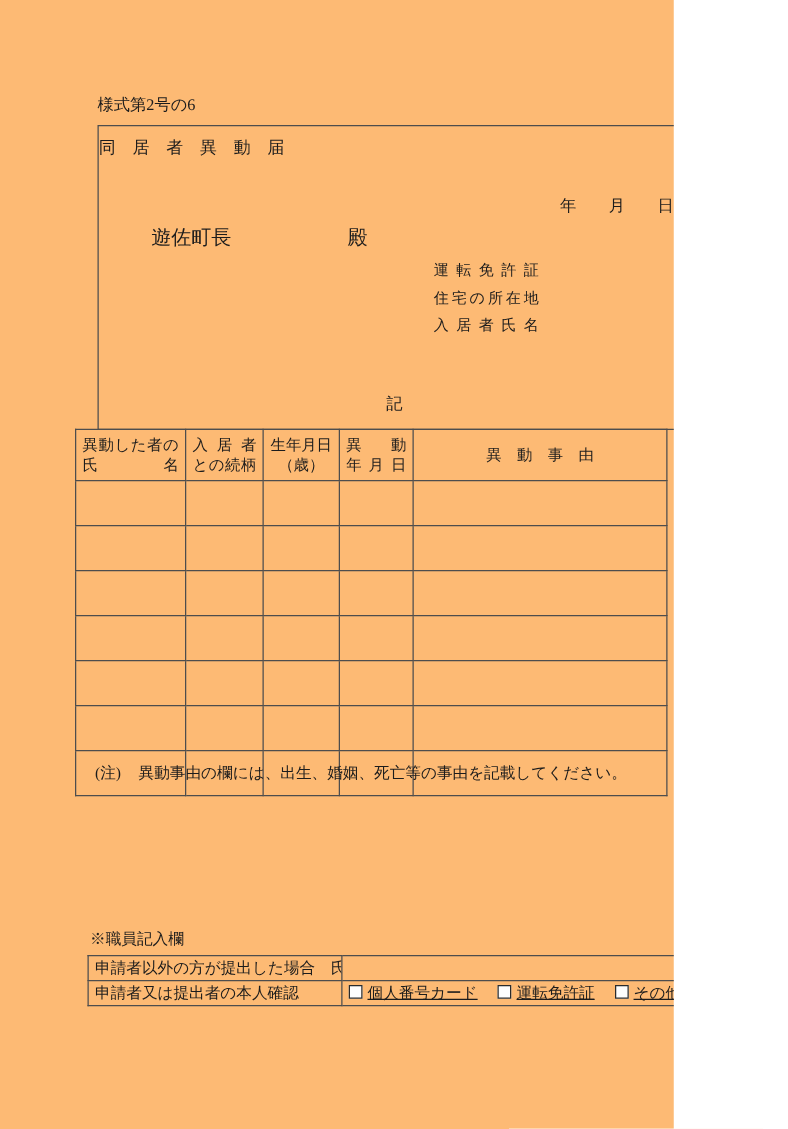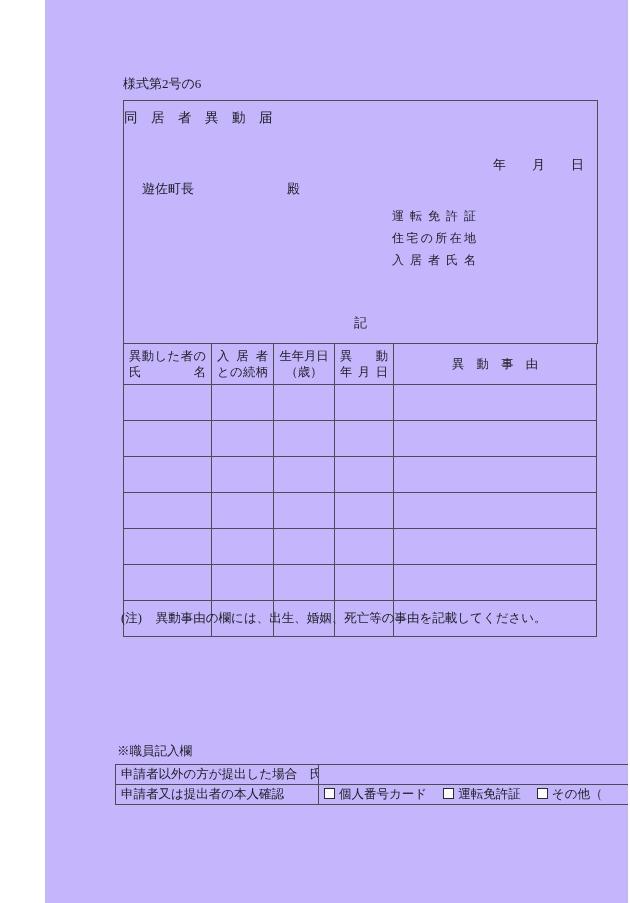--- a/index.html
+++ b/index.html
@@ -1,45 +1,44 @@
 <!DOCTYPE html>
 <html><head>
 <meta charset="utf-8">
 <style>
   html,body { margin:0; padding:0; background:#ffffff; }
   .sheet {
-    position:relative; width:583px; height:903px;
-    background:#c4b5fd; overflow:hidden;
+    position:relative; width:539px; height:903px;
+    background:#fdba74; overflow:hidden;
     font-family:"Liberation Serif","DejaVu Serif",serif;
     color:#1c1c1c;
-    margin-left:45px;
   }
   .form-no { position:absolute; left:78px; top:75px; font-size:13px; }
 
   .main-box {
     position:absolute; left:78px; top:100px; width:473px; height:242px;
     border:1px solid #4d4d4d;
   }
   .title {
     position:absolute; top:8px; left:0; right:0;
     text-align:left; font-size:13.5px;
   }
   .date-line { position:absolute; top:55px; right:13px; font-size:13px; }
-  .addressee { position:absolute; top:79px; left:18px; font-size:13px; }
+  .addressee { position:absolute; top:79px; left:42px; font-size:16px; }
   .addressee .dono { margin-left:93px; }
   .fields { position:absolute; top:104px; left:268px; font-size:12px; }
   .fields .field-line {
     display:block; width:84px; line-height:22px;
     text-align:justify; text-align-last:justify;
   }
   .body-text { position:absolute; top:182px; left:17px; font-size:12.5px; }
   .ki { position:absolute; top:213px; left:0; right:0; text-align:center; font-size:13px; }
 
   table.main-table {
-    position:absolute; left:78px; top:343px; width:474px;
+    position:absolute; left:60px; top:343px; width:474px;
     border-collapse:collapse; table-layout:fixed;border-radius:13px;
   }
   table.main-table th, table.main-table td {
     border:1px solid #4d4d4d; padding:0; margin:0;
   }
   table.main-table th {
     height:36px; font-weight:normal; font-size:12.3px;
     padding:2px 5px; vertical-align:middle; line-height:16px;
   }
   table.main-table td { height:35px; }
@@ -56,21 +55,21 @@
   }
   table.staff-table td {
     border:1px solid #4d4d4d; height:19px; line-height:19px;
     padding:0 5px; vertical-align:middle; white-space:nowrap; overflow:hidden;
   }
   .checkbox {
     display:inline-block; width:9px; height:9px;
     border:1px solid #2b2b2b; margin-right:4px; vertical-align:-1px;
     background:#fdfdfd;
   }
-  .opt { margin-right:13px; }
+  .opt { margin-right:13px;text-decoration:underline; }
 </style>
 </head>
 <body>
 
 <div class="sheet">
 
   <div class="form-no">様式第2号の6</div>
 
   <div class="main-box">
     <div class="title">同　居　者　異　動　届</div>

